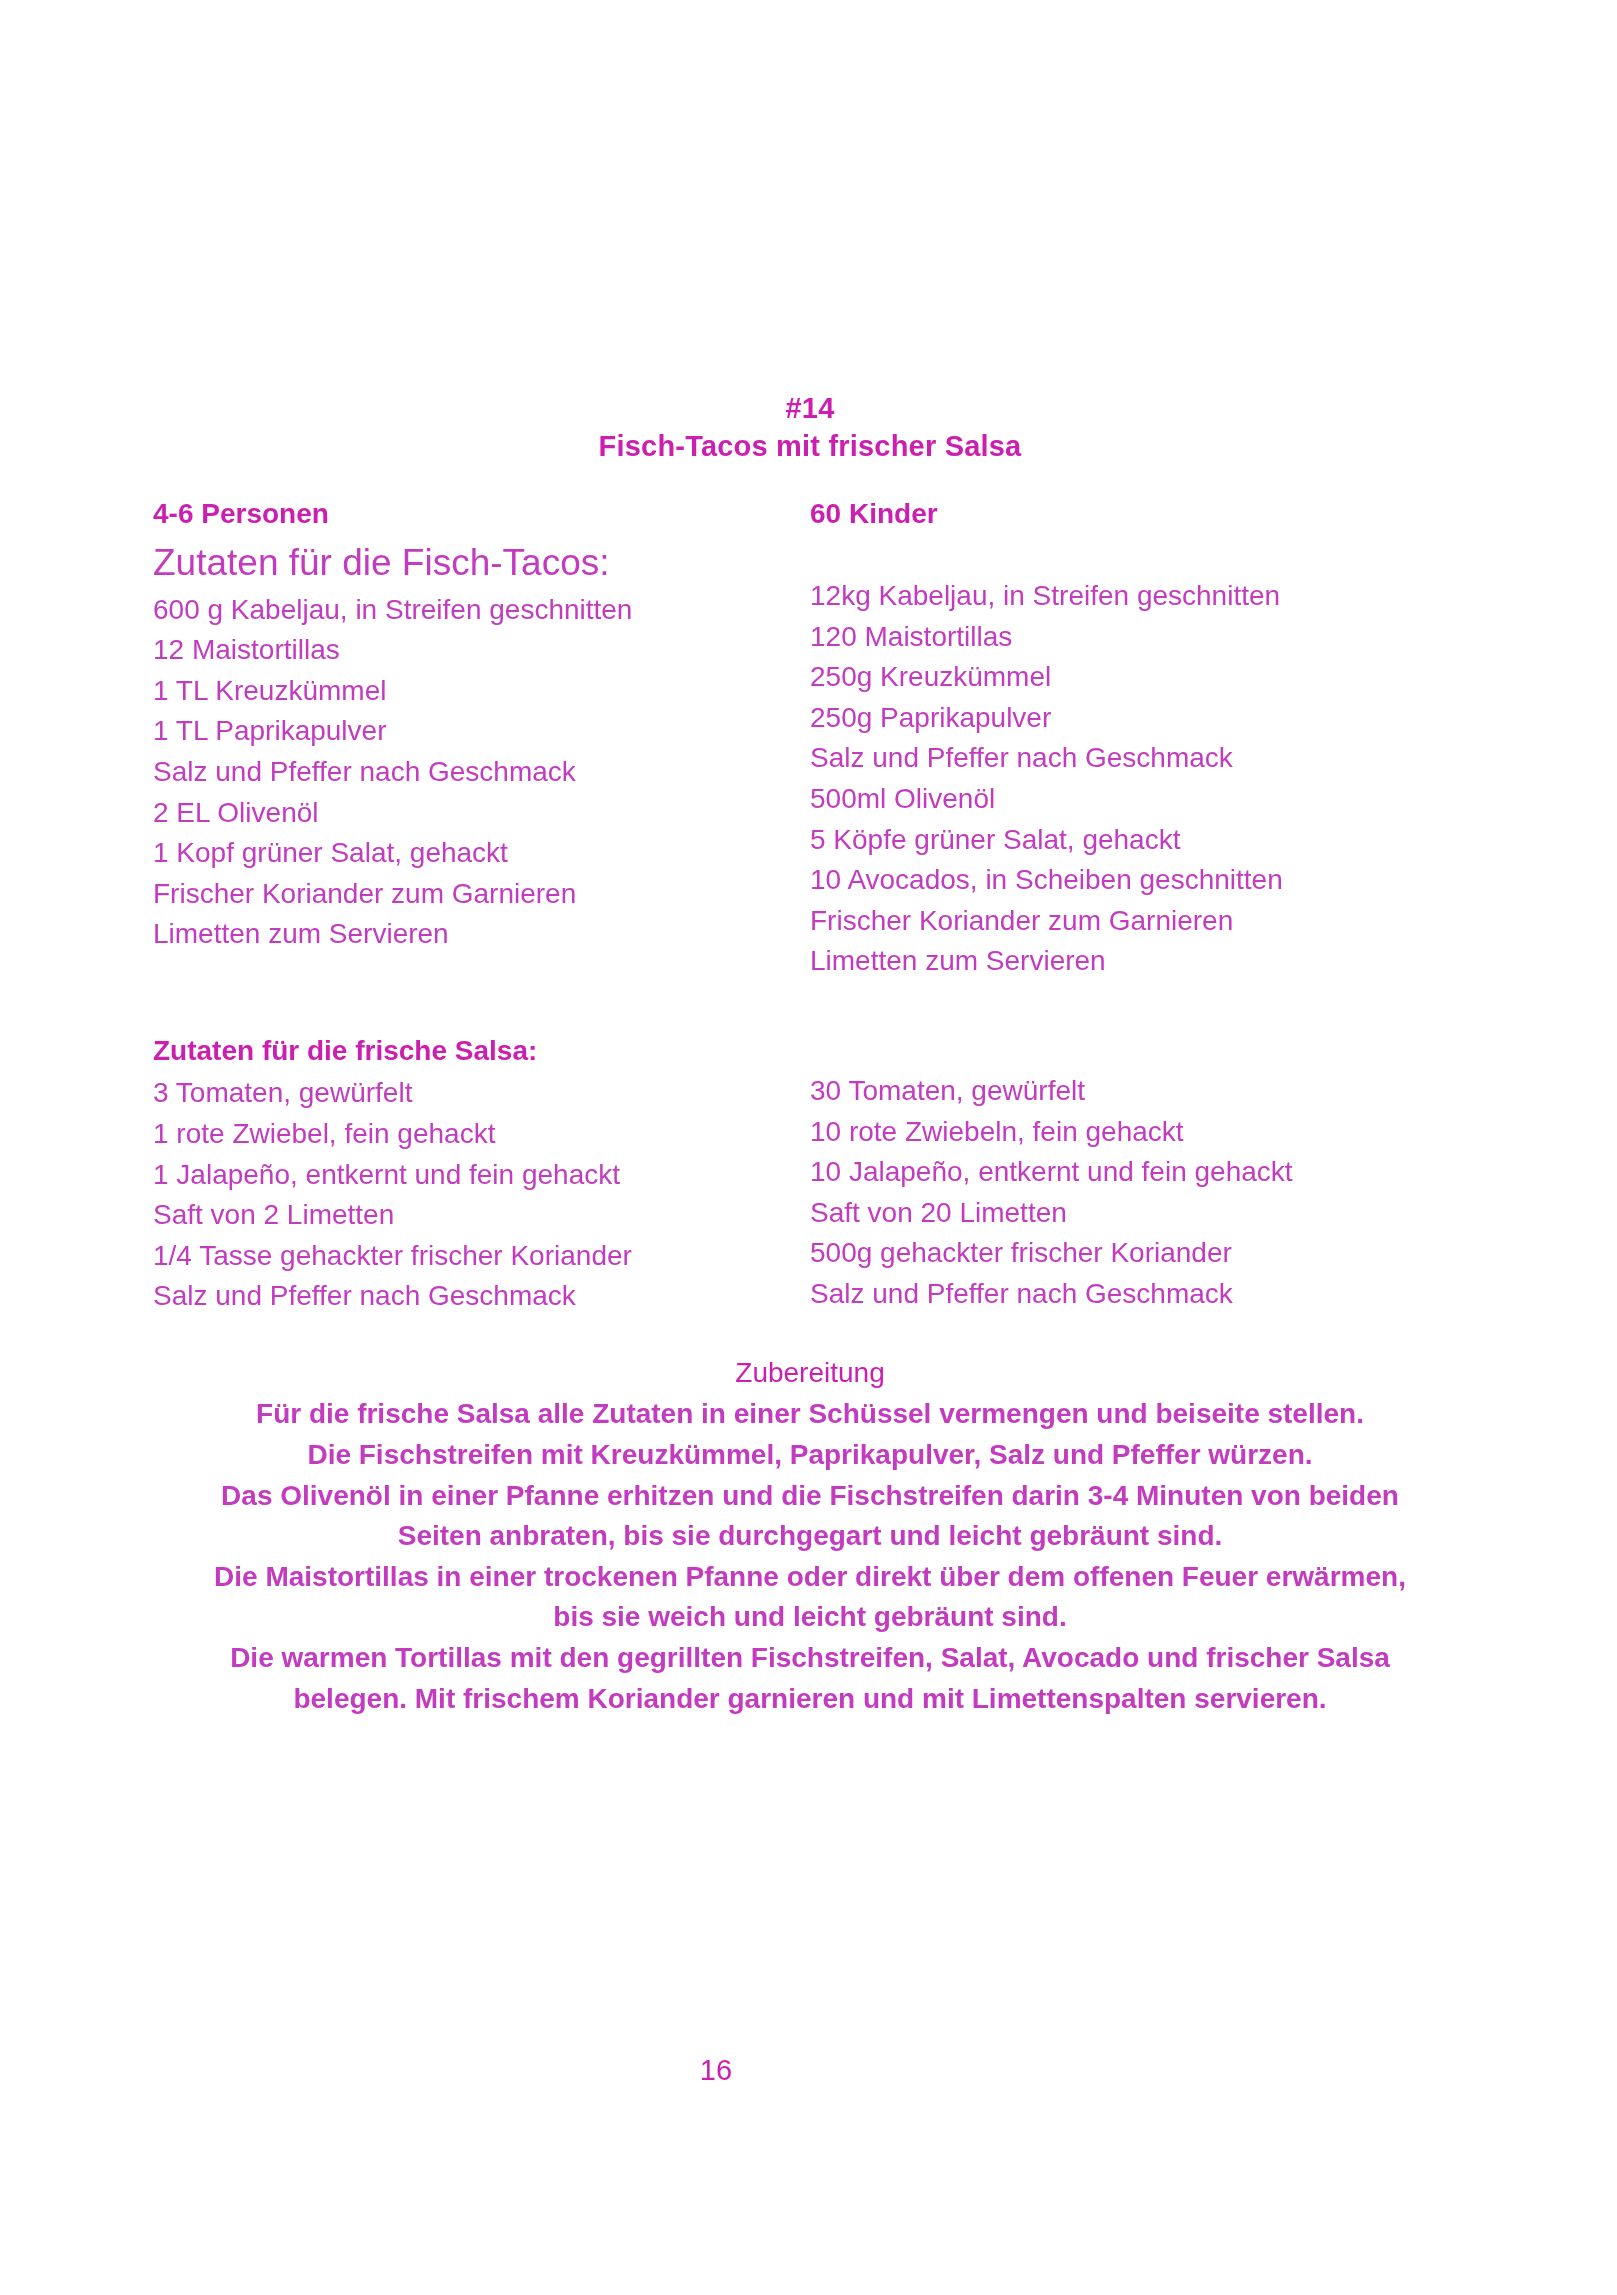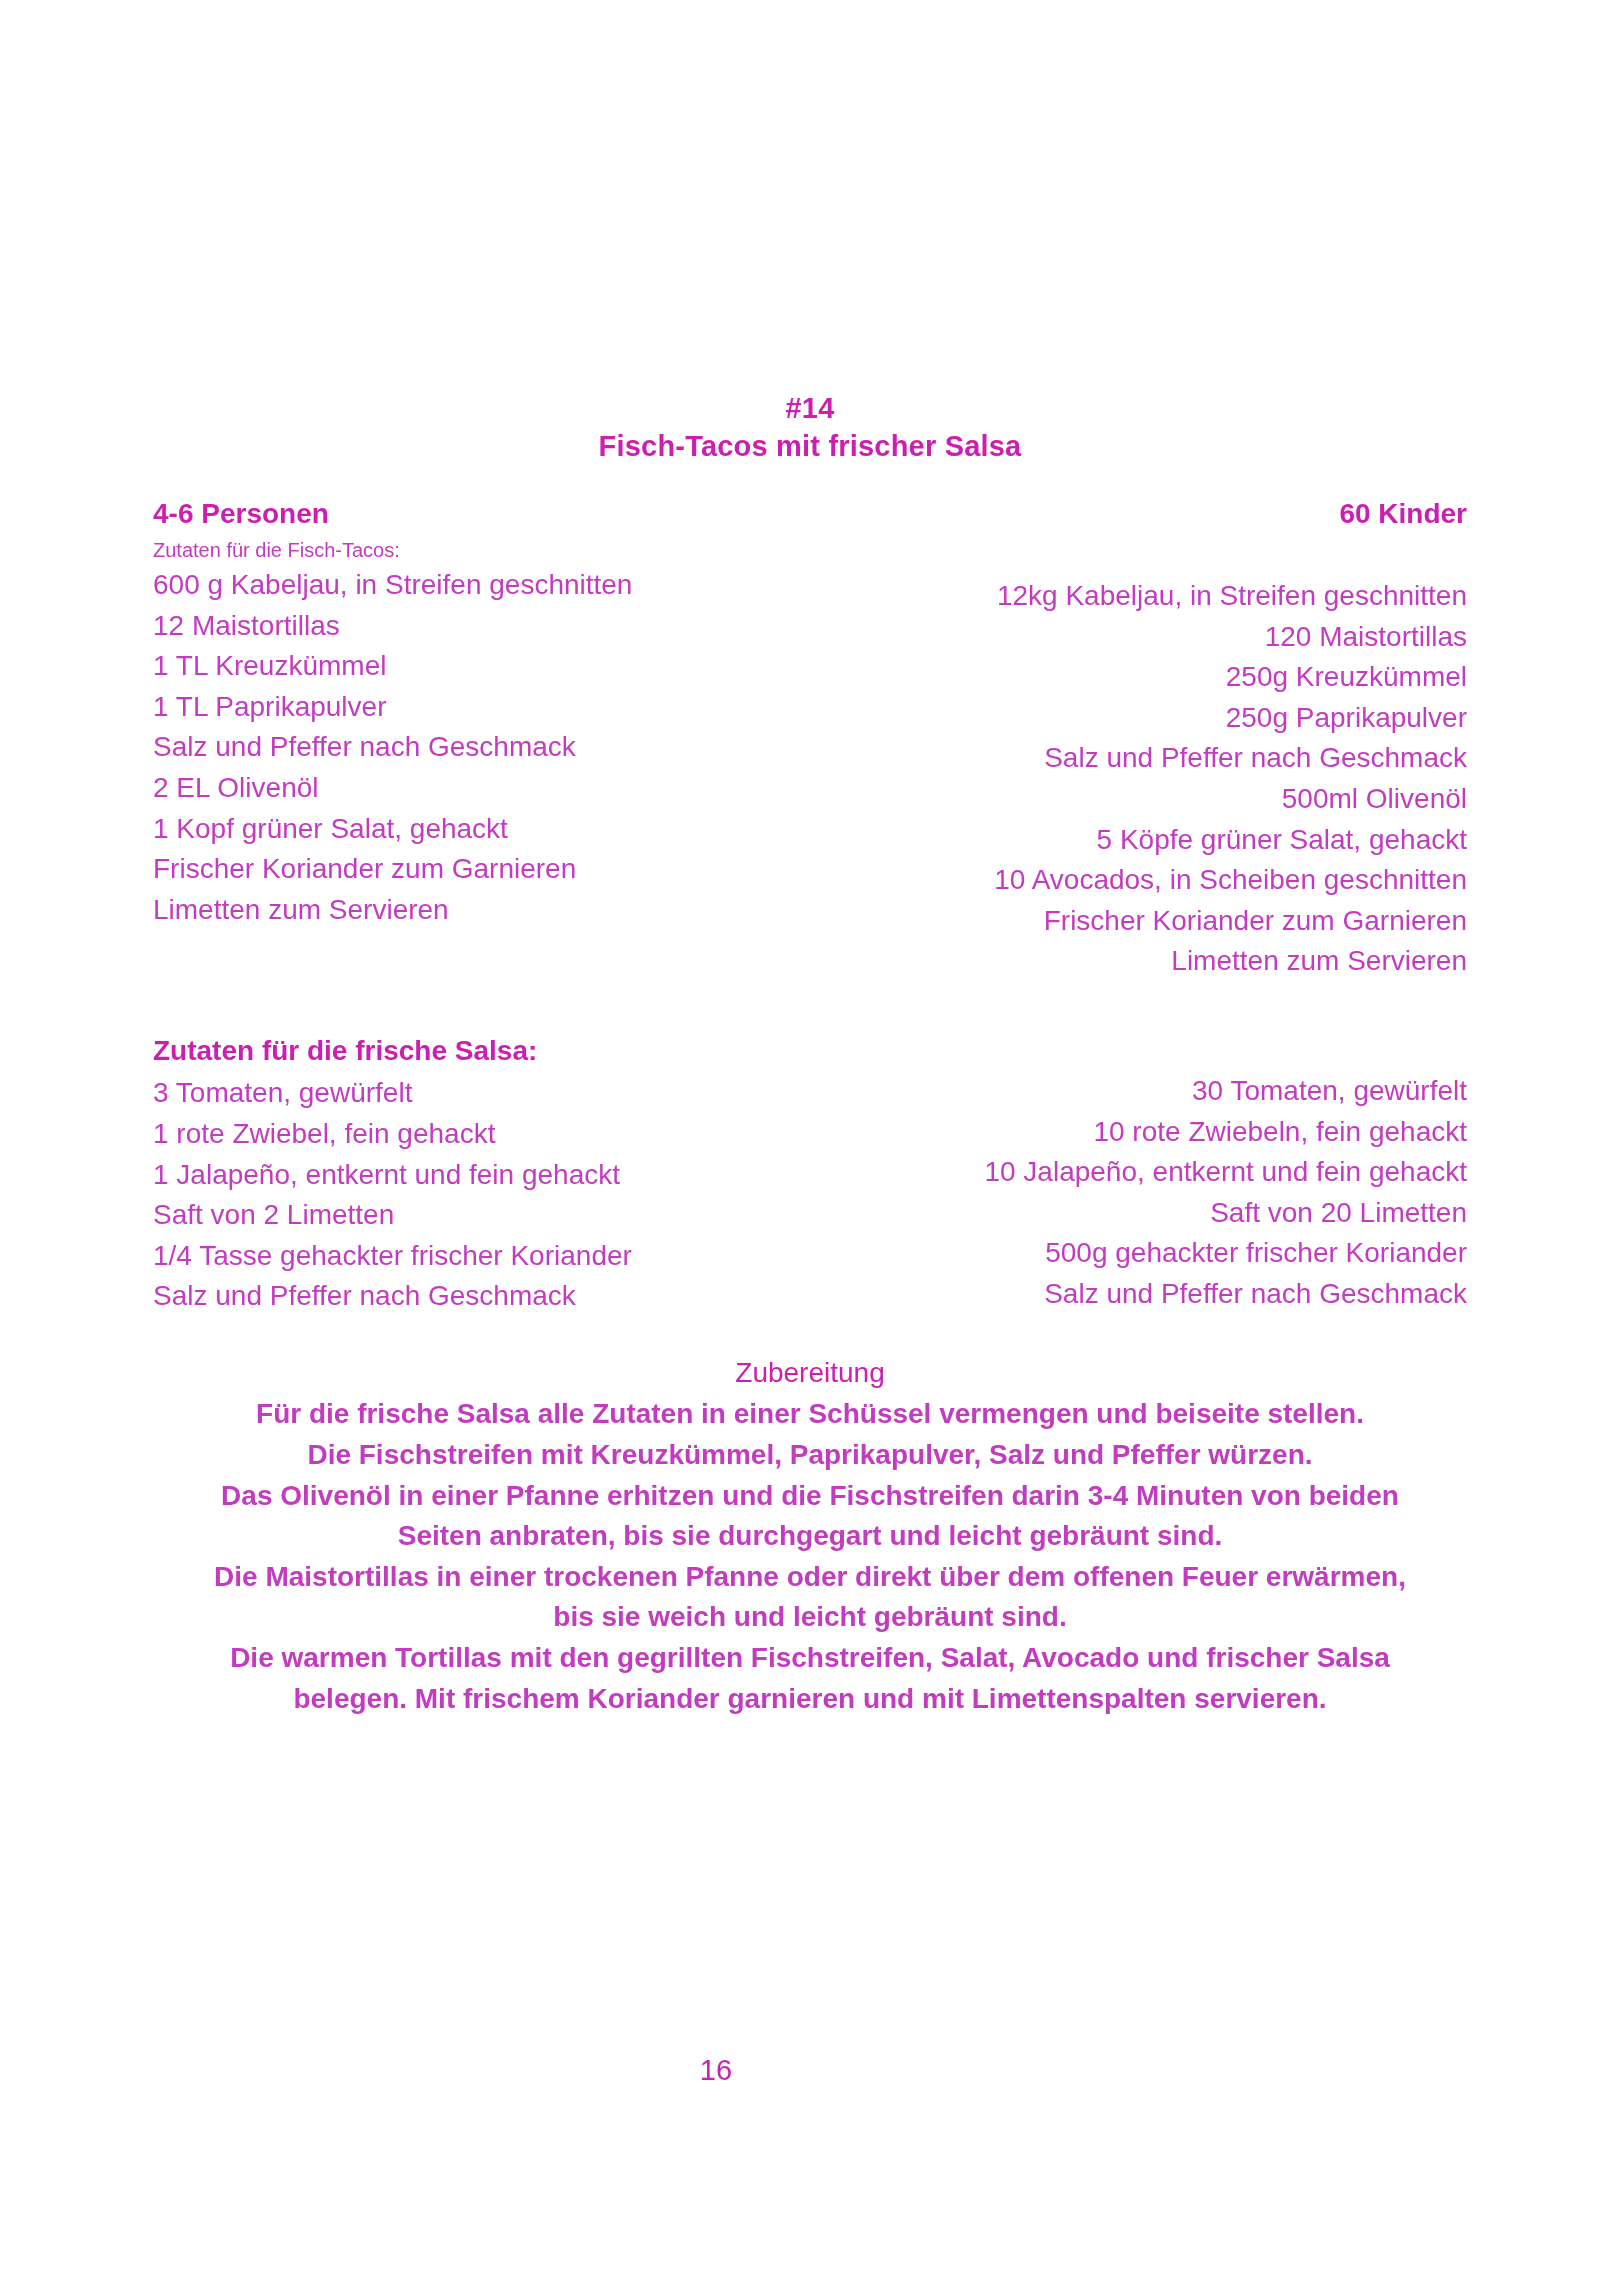--- a/index.html
+++ b/index.html
@@ -55,31 +55,31 @@
     width: 100%;
   }
   .col {
     width: 50%;
     box-sizing: border-box;
   }
   .col-left {
     text-align: left;
   }
   .col-right {
-    text-align: right;
+    text-align: left;
   }
   .col-heading {
     font-size: 28px;
     font-weight: bold;
     color: #cc1fb0;
     line-height: 1.45;
     margin-bottom: 1.9px;
   }
   .col-sub {
-    font-size: 20px;
+    font-size: 37px;
     font-weight: normal;
     color: #c33bbf;
     line-height: 1.45;
   }
   .ing-line {
     font-size: 28px;
     font-weight: normal;
     color: #c33bbf;
     line-height: 1.45;
     white-space: nowrap;

